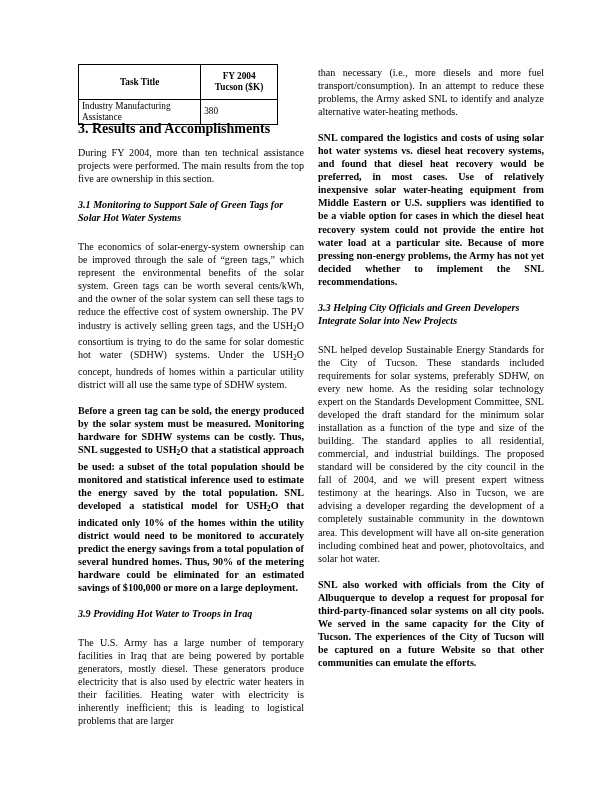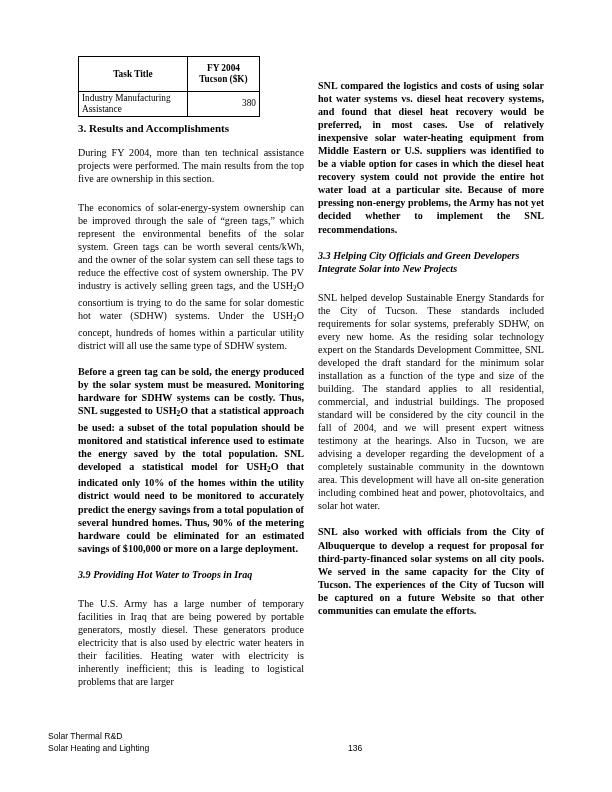--- a/index.html
+++ b/index.html
@@ -16,22 +16,22 @@
     overflow: hidden;
     font-family: "Liberation Serif", "DejaVu Serif", serif;
     color: #000000;
     box-sizing: border-box;
   }
 
   
   .budget-table-wrap {
     position: absolute;
     left: 78px;
-    top: 56px;
-    width: 182px;
+    top: 64px;
+    width: 200px;
   }
   table.budget-table {
     border-collapse: collapse;
     width: 100%;
     font-size: 9.3px;
     line-height: 1.18;
   }
   table.budget-table th,
   table.budget-table td {
     border: 1px solid #000000;
@@ -43,38 +43,38 @@
     text-align: center;
     height: 32px;
   }
   table.budget-table th.col-task { width: 144px; }
   table.budget-table th.col-budget { width: 80px; }
   table.budget-table td {
     height: 14px;
     font-weight: normal;
   }
   td.cell-task { text-align: left; }
-  td.cell-budget { text-align: right; }
+  td.cell-budget { text-align: left; }
   .budget-head-line { display: block; white-space: nowrap; }
 
   
   .col {
     position: absolute;
     top: 66px;
     width: 226px;
     font-size: 10.1px;
     line-height: 13.05px;
     text-align: justify;
     text-justify: inter-word;
   }
   .col-left  { left: 78px; top: 122px; }
   .col-right { left: 318px; top: 66px; }
 
   h2.section-heading {
-    font-size: 11px;
+    font-size: 14px;
     font-weight: bold;
     margin: 0 0 11px 0;
     line-height: 13px;
     text-align: left;
   }
   h3.subsection-heading {
     font-size: 10.1px;
     font-weight: bold;
     font-style: italic;
     margin: 0;
@@ -139,43 +139,44 @@
       </tbody>
     </table>
   </div>
 
   <div class="col col-left">
 
     <h2 class="section-heading">3.  Results and Accomplishments</h2>
 
     <p class="body-para">During FY 2004, more than ten technical assistance projects were performed.  The main results from the top five are ownership in this section.</p>
 
+    <h3 class="subsection-heading spaced">
+      <span>3.1 Monitoring to Support Sale of Green Tags for</span><br>
+      <span>Solar Hot Water Systems</span>
+    </h3>
 
     <p class="body-para tight"><span>The economics of solar-energy-system ownership can be improved through the sale of “green tags,” which represent the environmental benefits of the solar system.  Green tags can be worth several cents/kWh, and the owner of the solar system can sell these tags to reduce the effective cost of system ownership.  The PV industry is actively selling green tags, and the USH</span><sub>2</sub><span>O consortium is trying to do the same for solar domestic hot water (SDHW) systems.  Under the USH</span><sub>2</sub><span>O concept, hundreds of homes within a particular utility district will all use the same type of SDHW system.</span></p>
 
     <p class="body-para spaced"><span>Before a green tag can be sold, the energy produced by the solar system must be measured.  Monitoring hardware for SDHW systems can be costly.  Thus, SNL suggested to USH</span><sub>2</sub><span>O that a statistical approach be used: a subset of the total population should be monitored and statistical inference used to estimate the energy saved by the total population.   SNL developed a statistical model for USH</span><sub>2</sub><span>O that indicated only 10% of the homes within the utility district would need to be monitored to accurately predict the energy savings from a total population of several hundred homes.  Thus, 90% of the metering hardware could be eliminated for an estimated savings of $100,000 or more on a large deployment.</span></p>
 
     <h3 class="subsection-heading spaced">3.9 Providing Hot Water to Troops in Iraq</h3>
 
     <p class="body-para tight">The U.S. Army has a large number of temporary facilities in Iraq that are being powered by portable generators, mostly diesel.   These generators produce electricity that is also used by electric water heaters in their facilities.  Heating water with electricity is inherently inefficient; this is leading to logistical problems that are larger</p>
   </div>
 
   <div class="col col-right">
 
+    <p class="body-para">than necessary (i.e., more diesels and more fuel transport/consumption).  In an attempt to reduce these problems, the Army asked SNL to identify and analyze alternative water-heating methods.</p>
 
     <p class="body-para spaced">SNL compared the logistics and costs of using solar hot water systems vs. diesel heat recovery systems, and found that diesel heat recovery would be preferred, in most cases.  Use of relatively inexpensive solar water-heating equipment from Middle Eastern or U.S. suppliers was identified to be a viable option for cases in which the diesel heat recovery system could not provide the entire hot water load at a particular site.  Because of more pressing non-energy problems, the Army has not yet decided whether to implement the SNL recommendations.</p>
 
     <h3 class="subsection-heading spaced">
       <span>3.3 Helping City Officials and Green Developers</span><br>
       <span>Integrate Solar into New Projects</span>
     </h3>
 
     <p class="body-para tight">SNL helped develop Sustainable Energy Standards for the City of Tucson.  These standards included requirements for solar systems, preferably SDHW, on every new home.  As the residing solar technology expert on the Standards Development Committee, SNL developed the draft standard for the minimum solar installation as a function of the type and size of the building.  The standard applies to all residential, commercial, and industrial buildings.   The proposed standard will be considered by the city council in the fall of 2004, and we will present expert witness testimony at the hearings.  Also in Tucson, we are advising a developer regarding the development of a completely sustainable community in the downtown area.  This development will have all on-site generation including combined heat and power, photovoltaics, and solar hot water.</p>
 
     <p class="body-para spaced">SNL also worked with officials from the City of Albuquerque to develop a request for proposal for third-party-financed solar systems on all city pools.  We served in the same capacity for the City of Tucson.  The experiences of the City of Tucson will be captured on a future Website so that other communities can emulate the efforts.</p>
   </div>
 
-  <div class="footer">
-    <span class="footer-row">Solar Thermal R&amp;D</span>
-    <span class="footer-row"><span>Solar Heating and Lighting</span><span class="page-number">136</span></span>
-  </div>
 
 </div>
 
 </body></html>

